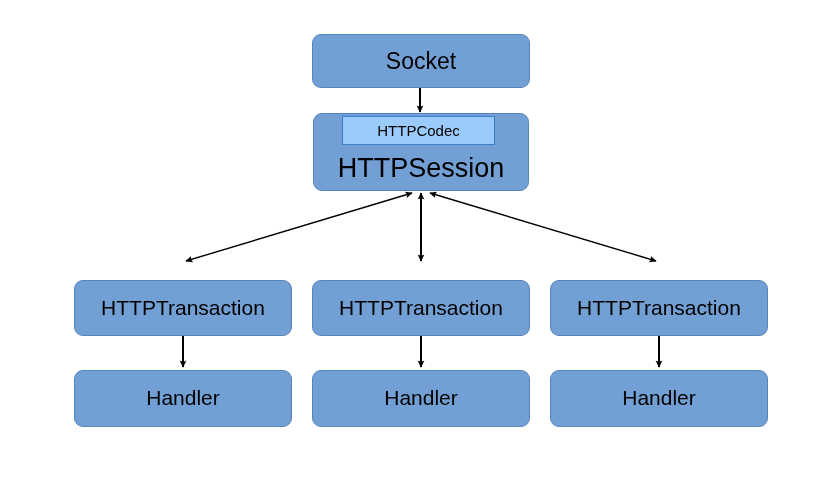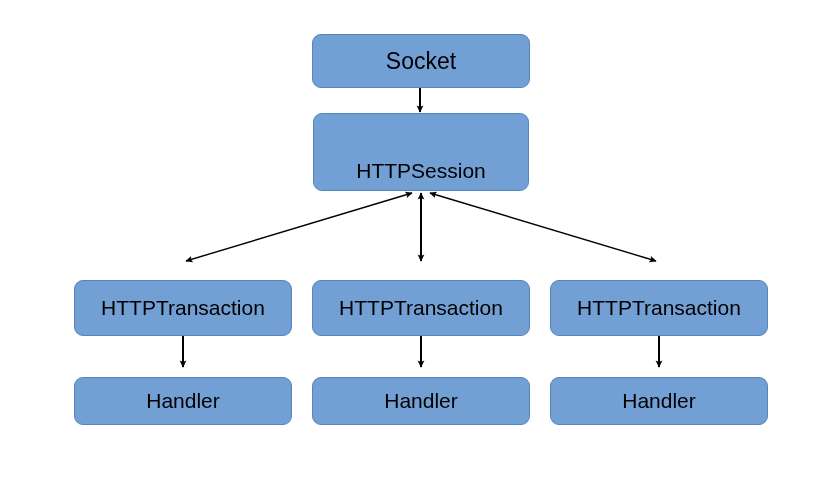--- a/index.html
+++ b/index.html
@@ -55,21 +55,21 @@
   
   #node-httpsession {
     left: 313px;
     top: 113px;
     width: 216px;
     height: 78px;
     align-items: flex-end;
     justify-content: center;
     padding-bottom: 8px;
   }
-  #node-httpsession .node-label { font-size: 21px; }
+  #node-httpsession .node-label { font-size: 27px; }
   
   #node-httpcodec {
     position: absolute;
     left: 28px;
     top: 2px;
     width: 153px;
     height: 29px;
     box-sizing: border-box;
     background: #9BCBFA;
     border: 1px solid #3C7FC8;
@@ -87,22 +87,21 @@
     height: 56px;
   }
   .node-transaction .node-label { font-size: 21px; }
   #node-transaction-1 { left: 74px; }
   #node-transaction-2 { left: 312px; }
   #node-transaction-3 { left: 550px; }
   
   .node-handler {
     top: 370px;
     width: 218px;
-    height: 48px;
-    margin-top: 7px;
+    height: 57px;
   }
   .node-handler .node-label { font-size: 21px; }
   #node-handler-1 { left: 74px; }
   #node-handler-2 { left: 312px; }
   #node-handler-3 { left: 550px; }
 </style>
 </head>
 <body>
 
 <div id="diagram-canvas">
@@ -130,20 +129,23 @@
     <line x1="421" y1="323" x2="421" y2="367" stroke="#000000" stroke-width="2" marker-start="url(#arrow-start)" marker-end="url(#arrow-end)"></line>
 
     <line x1="659" y1="323" x2="659" y2="367" stroke="#000000" stroke-width="2" marker-start="url(#arrow-start)" marker-end="url(#arrow-end)"></line>
   </svg>
 
   <div class="node" id="node-socket">
     <span class="node-label">Socket</span>
   </div>
 
   <div class="node" id="node-httpsession">
+    <div id="node-httpcodec">
+      <span class="node-label">HTTPCodec</span>
+    </div>
     <span class="node-label">HTTPSession</span>
   </div>
 
   <div class="node node-transaction" id="node-transaction-1">
     <span class="node-label">HTTPTransaction</span>
   </div>
   <div class="node node-transaction" id="node-transaction-2">
     <span class="node-label">HTTPTransaction</span>
   </div>
   <div class="node node-transaction" id="node-transaction-3">

